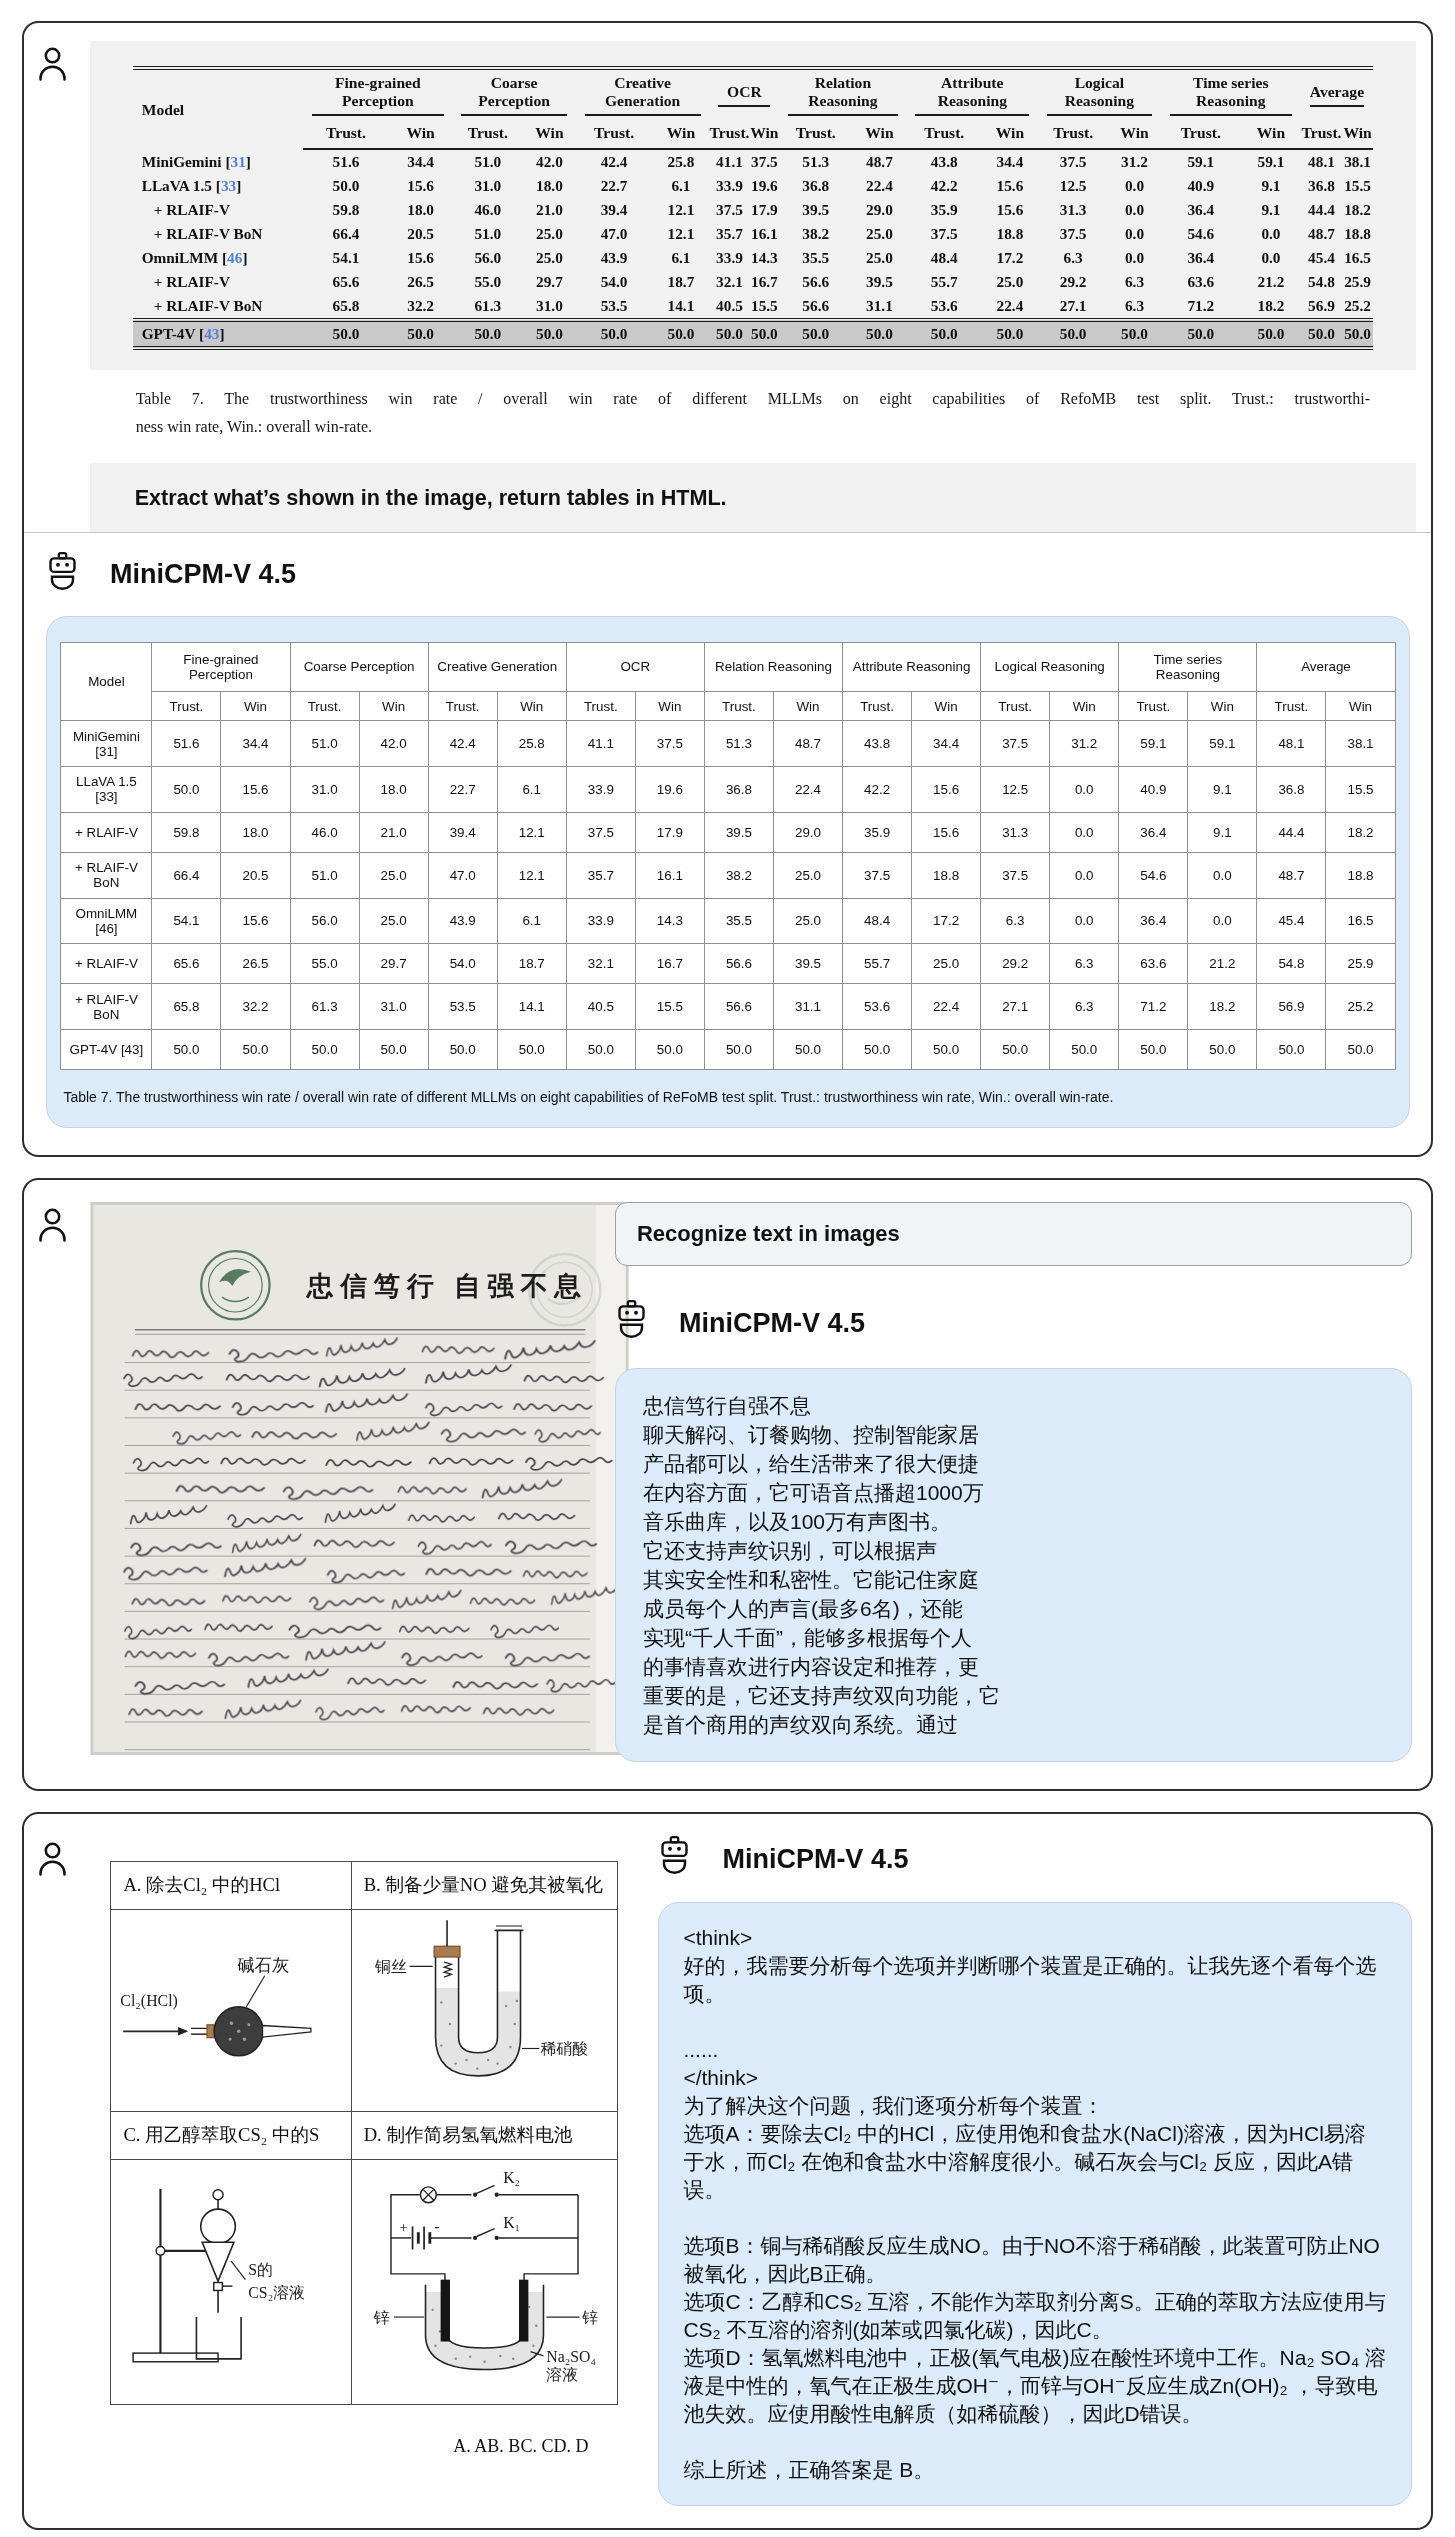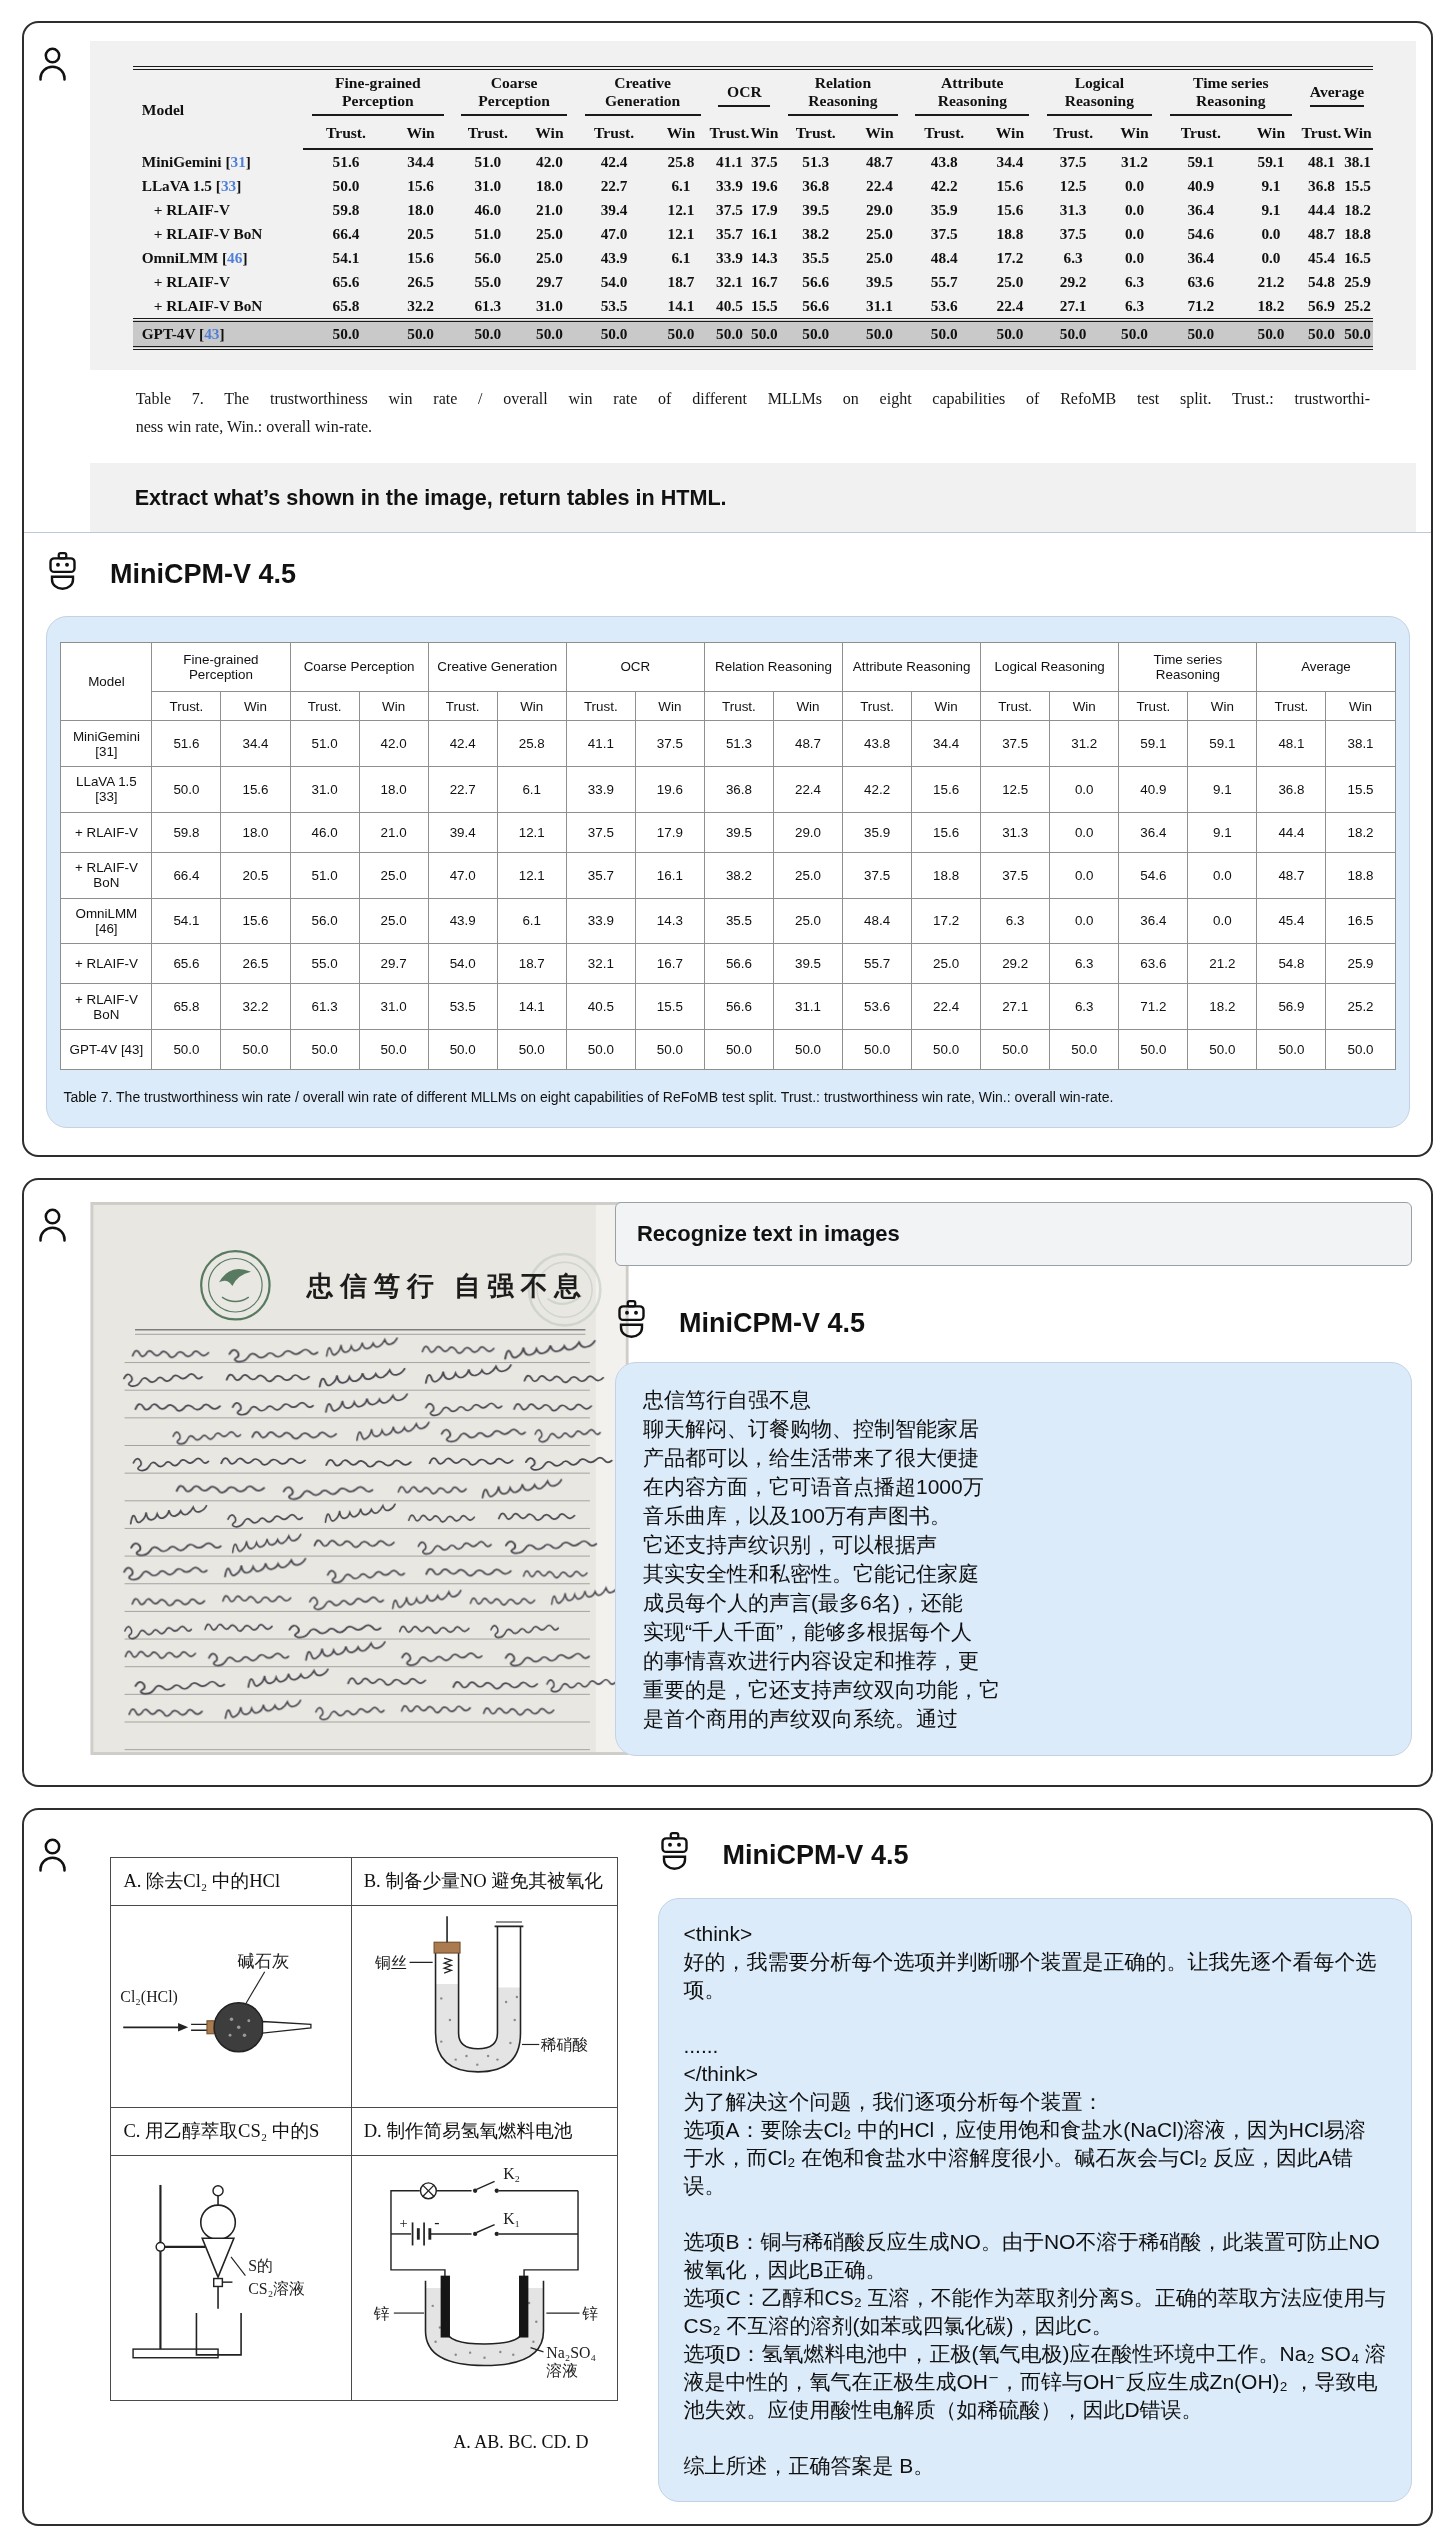--- a/index.html
+++ b/index.html
@@ -36,23 +36,23 @@
   .resp th{padding:6.7px 1.5px;}
   .resp th.group-h{padding:9px 1.5px;}
   .resp td{padding:12px 1.5px;}
   .resp td.model-cell{padding:7.4px 3px;}
   .resp-caption{font-size:14px;margin:19.3px 3px 0;color:#111;}
 
   
   .p2{display:flex;padding:22px 19.3px 27px 13.4px;gap:19.3px;}
   .notebook{width:506px;flex:none;}
   .p2-right{flex:1;}
-  .prompt-box{border:1.5px solid #9aa0a6;background:#f1f3f4;border-radius:6px;padding:18px 21px;font-size:22px;font-weight:bold;}
+  .prompt-box{border:1.5px solid #9aa0a6;background:#f1f3f4;border-radius:12px;padding:18px 21px;font-size:22px;font-weight:bold;}
   .p2-right .bot-head{margin-top:34px;}
-  .ocr-box{margin-top:16px;padding:22px 27px;font-size:21px;line-height:29px;}
+  .ocr-box{margin-top:22px;padding:22px 27px;font-size:21px;line-height:29px;}
 
   
   .p3{display:flex;padding:22px 19.3px 22px 13.4px;gap:18px;}
   .p3-left{width:552px;flex:none;display:flex;flex-direction:column;}
   .chem-image{background:#fff;padding:25px 22px 4.5px;}
   .chem-table{border-collapse:collapse;width:100%;font-family:"Liberation Serif","DejaVu Serif",serif;}
   .chem-table td{border:1.5px solid #4a4a4a;padding:9px 12px;font-size:18.6px;vertical-align:middle;line-height:1.55;}
   .chem-table td.diagram{text-align:center;padding:6px 3px;}
   .answers-row{display:flex;justify-content:flex-end;padding:31px 30px 25px 10.4px;font-family:"Liberation Serif","DejaVu Serif",serif;font-size:18px;}
   .p3-right{flex:1;}

